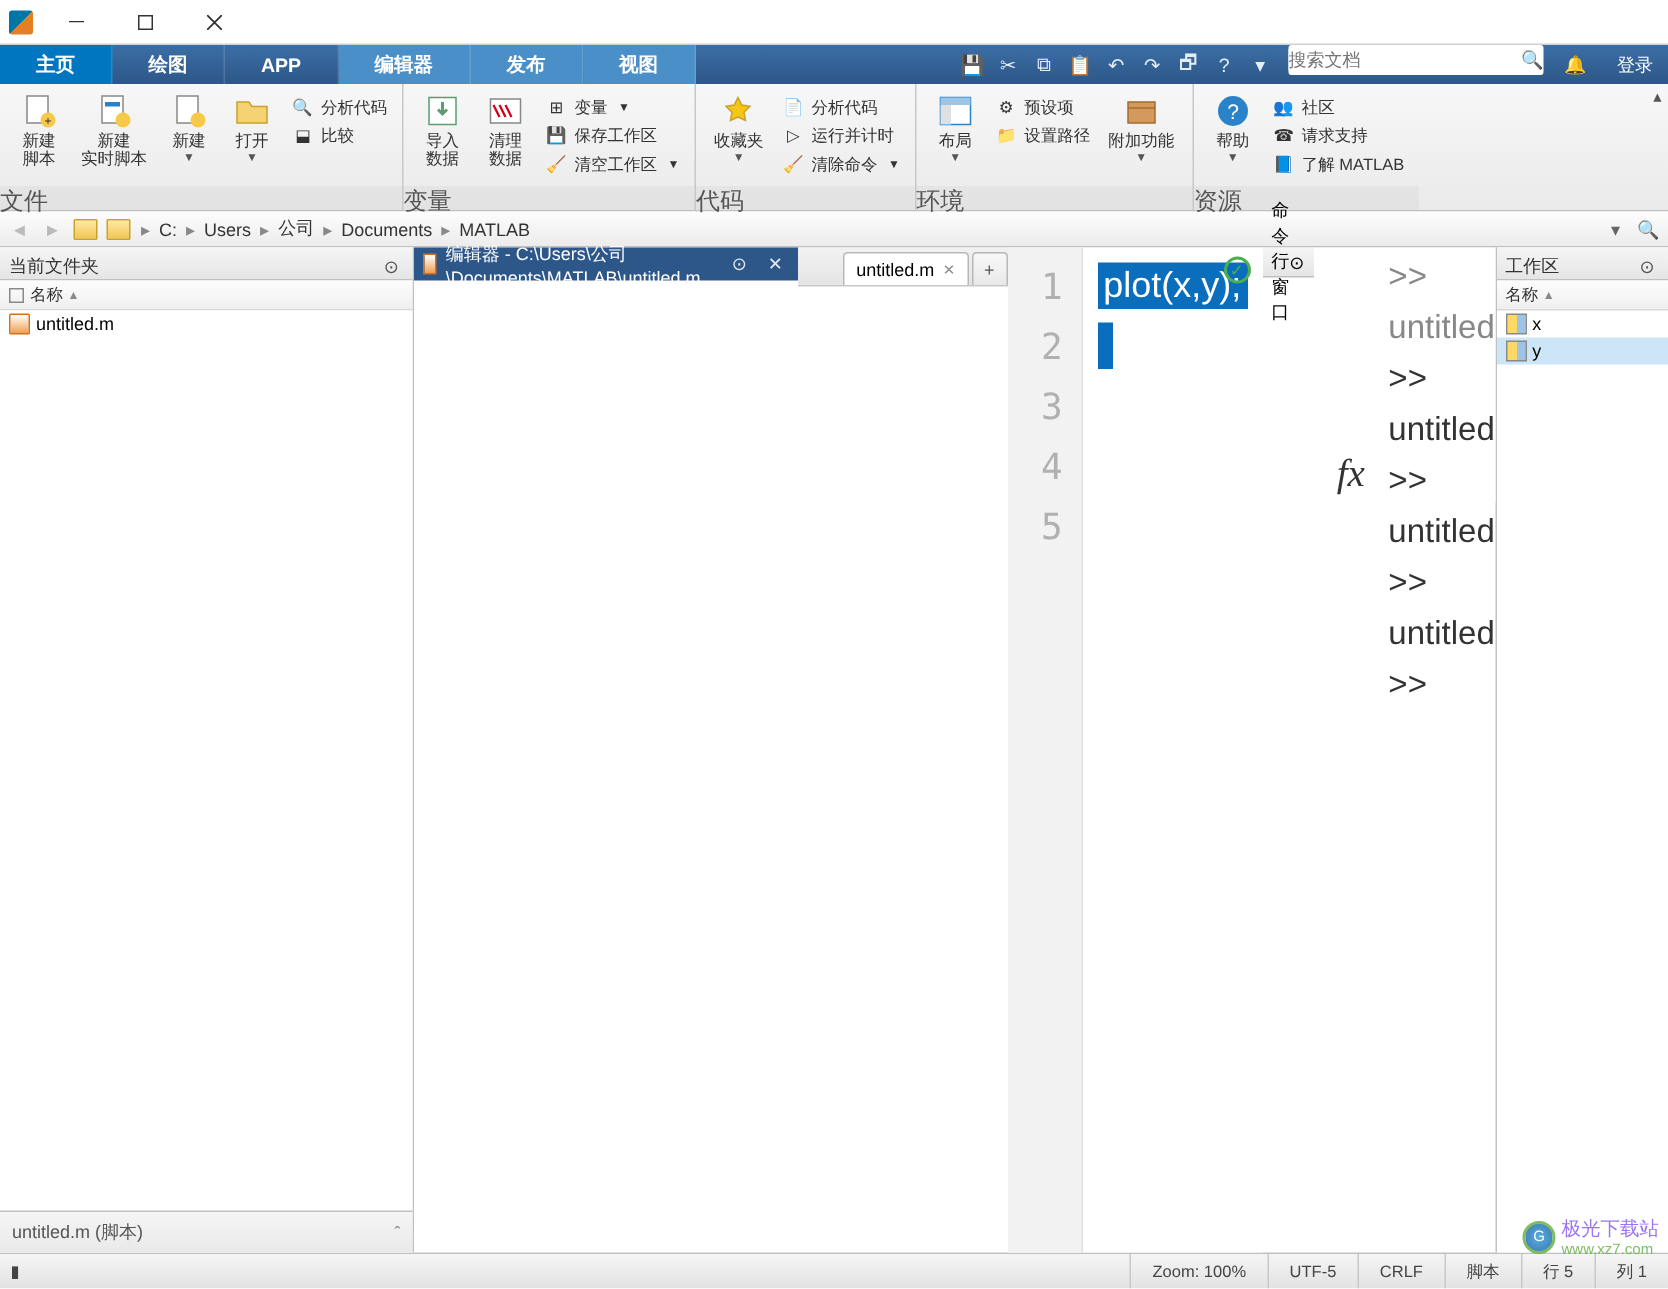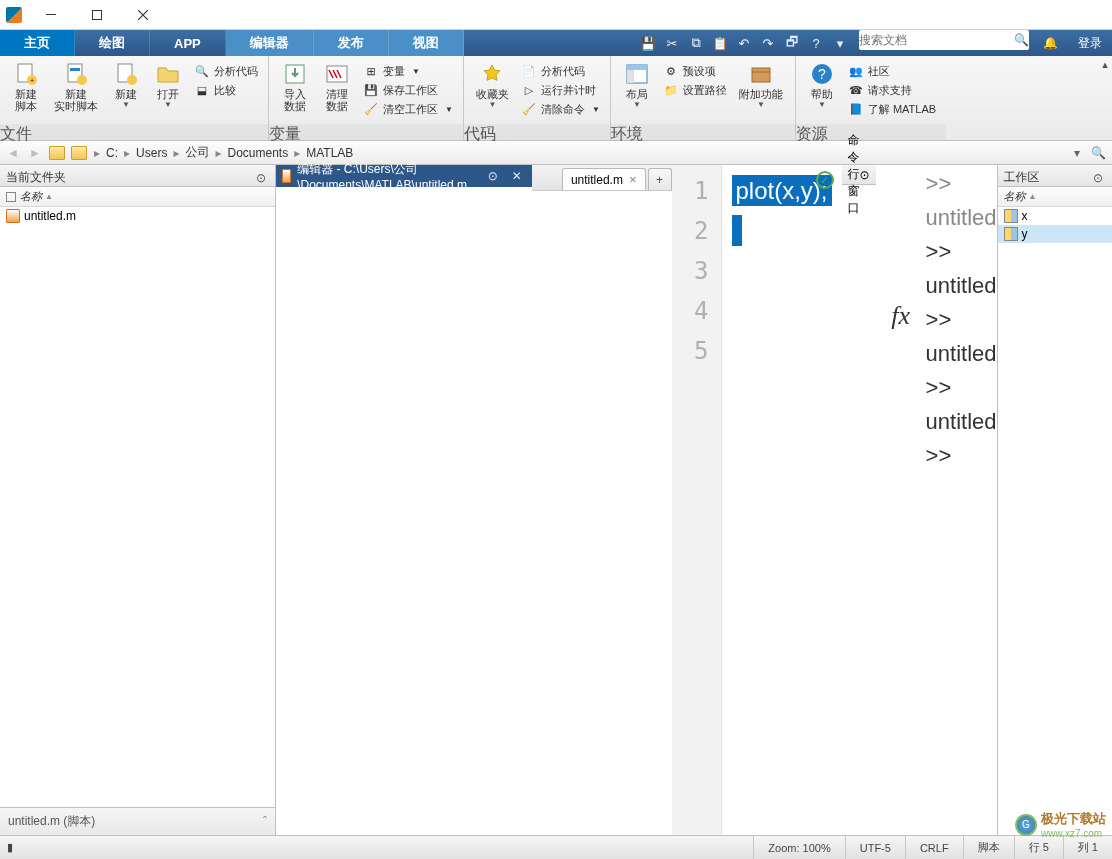--- a/index.html
+++ b/index.html
@@ -47,21 +47,21 @@
 .addrbar .spacer { flex: 1; }
 
 
 .main { display: flex; height: 670px; }
 .panel-title { height: 22px; background: linear-gradient(#f5f5f5,#e5e5e5); border-bottom: 1px solid #c0c0c0; display: flex; align-items: flex-end; padding: 0 6px; font-size: 12px; color: #333; }
 .panel-title .ptspacer { flex: 1; }
 .panel-title .tool { width: 16px; height: 16px; display: flex; align-items: center; justify-content: center; color: #555; cursor: pointer; }
 
 
 .left-pane { width: 318px; border-right: 1px solid #c0c0c0; display: flex; flex-direction: column; background: #fff; }
-.colhdr { height: 20px; background: linear-gradient(#fdfdfd,#efefef); border-bottom: 1px solid #d8d8d8; display: flex; align-items: center; padding: 0 6px; font-size: 11px; color: #333; font-style: italic; }
+.colhdr { height: 20px; background: linear-gradient(#fdfdfd,#efefef); border-bottom: 1px solid #d8d8d8; display: flex; align-items: center; padding: 0 6px; font-size: 11px; color: #333; }
 .colhdr .sq { width: 10px; height: 10px; border: 1px solid #888; margin-right: 4px; }
 .filelist { flex: 1; background: #fff; }
 .filerow { display: flex; align-items: center; padding: 2px 6px; gap: 4px; cursor: pointer; }
 .filerow .ficon { width: 14px; height: 14px; background: linear-gradient(#fff,#f0a050); border: 1px solid #d07020; border-radius: 1px; }
 .detail-pane { height: 28px; border-top: 1px solid #c0c0c0; background: linear-gradient(#f5f5f5,#e9e9e9); display: flex; align-items: center; padding: 0 8px; color: #555; }
 
 
 .center-pane { flex: 1; display: flex; flex-direction: row; border-right: 1px solid #c0c0c0; }
 .editor-title { height: 22px; background: #2d5788; color: #fff; display: flex; align-items: center; padding: 0 6px; gap: 6px; font-size: 12px; }
 .editor-title .eicon { width: 14px; height: 14px; background: linear-gradient(#fff,#f0a050); border: 1px solid #d07020; }
@@ -482,16 +482,16 @@
   <div class="cell">UTF-5</div>
   <div class="cell">CRLF</div>
   <div class="cell">脚本</div>
   <div class="cell">行  5</div>
   <div class="cell">列  1</div>
 </div>
 
 <div class="watermark">
   <div class="wicon">G</div>
   <div>
-    <div style="font-weight:bold;color:#a16207">极光下载站</div>
+    <div style="font-weight:normal;color:#8b5cf6">极光下载站</div>
     <div style="font-size:10px">www.xz7.com</div>
   </div>
 </div>
 
 </body></html>

